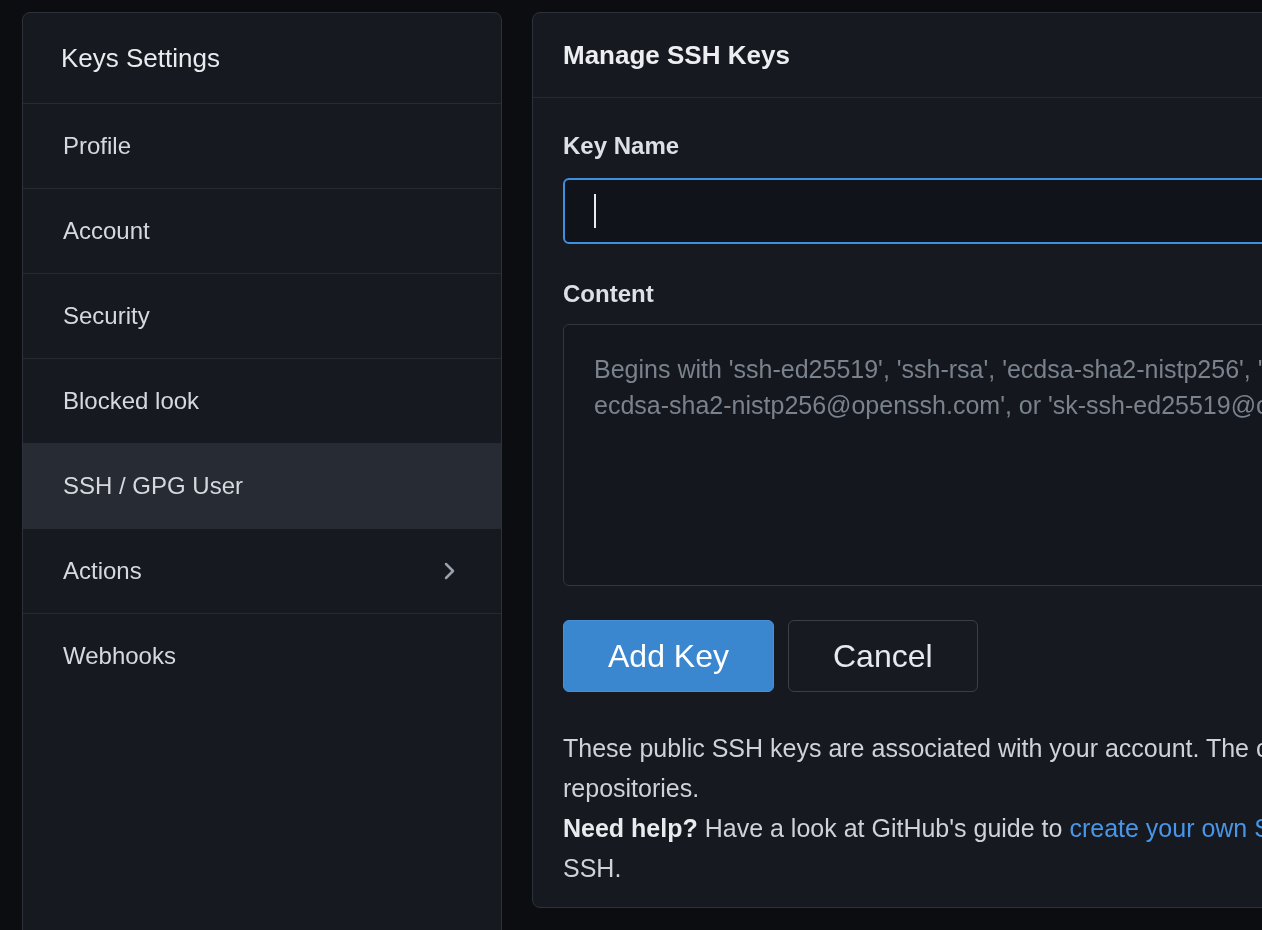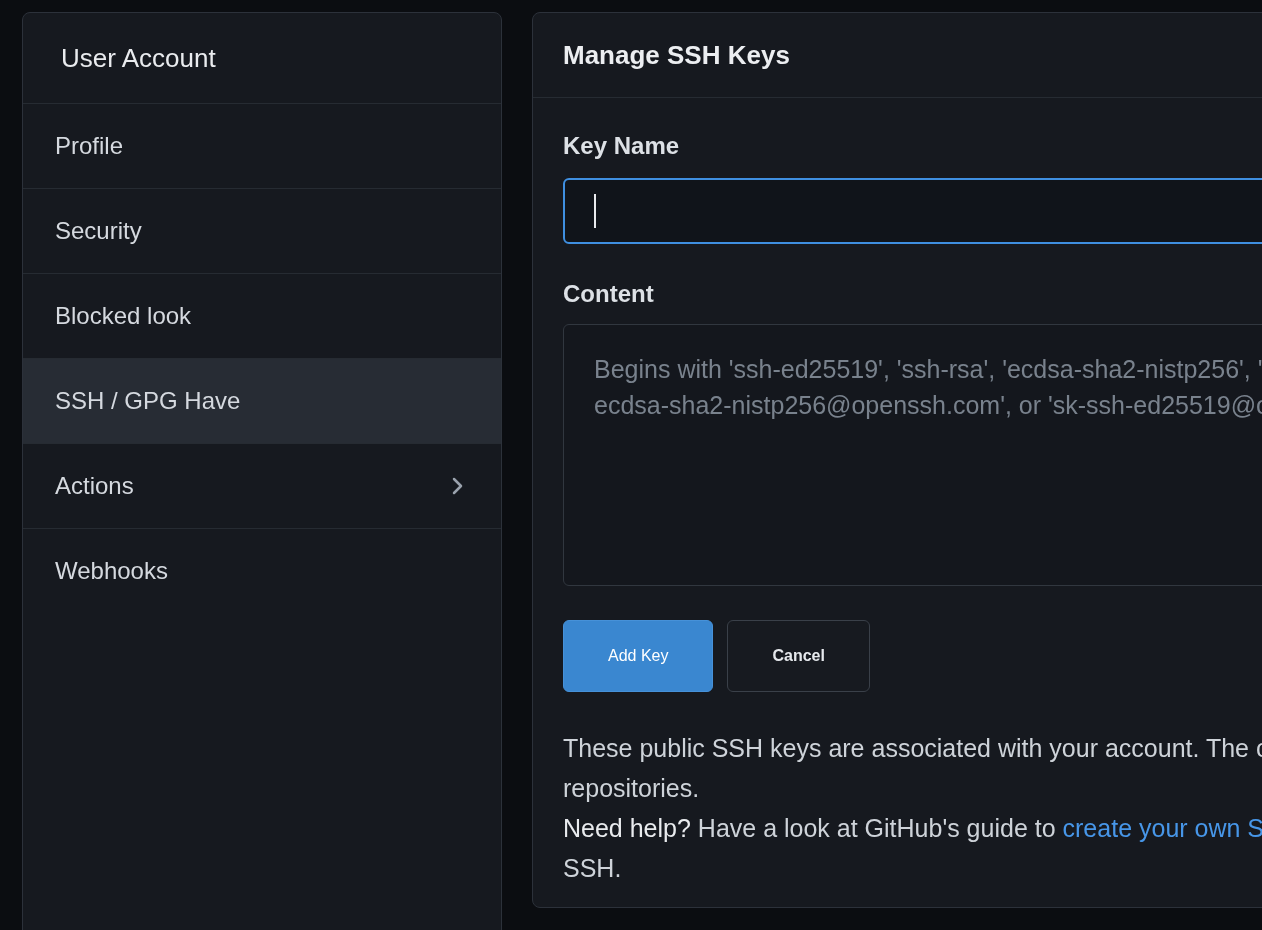--- a/index.html
+++ b/index.html
@@ -17,21 +17,21 @@
     border-radius:8px;
   }
   
   .sidebar { left:22px; top:12px; width:480px; height:990px; }
   .sidebar-header {
     height:90px; display:flex; align-items:center;
     padding:0 38px; font-size:26px; color:#e9ebee;
   }
   .sidebar-item {
     height:85px; display:flex; align-items:center; justify-content:space-between;
-    padding:0 32px; font-size:24px; color:#d5d9df;
+    padding:0 40px; font-size:24px; color:#d5d9df;
     border-top:1px solid #262b32; cursor:pointer;
   }
   .sidebar-item.active { background:#272c34; }
   .chevron { display:flex; align-items:center; }
   
   .main { left:532px; top:12px; width:1408px; height:896px; }
   .main-header {
     height:85px; display:flex; align-items:center;
     padding:0 30px; font-size:26px; font-weight:700; color:#eceef1;
     border-bottom:1px solid #262b32;
@@ -57,51 +57,54 @@
     display:block; width:100%; height:262px; margin-top:16px;
     background:#14171d; border:1px solid #31373f; border-radius:6px;
     padding:26px 30px; font-size:25px; line-height:36px; color:#e9ebee;
     resize:none; outline:none;
     font-family:"Liberation Sans", sans-serif;
   }
   .content-area::placeholder { color:#79828d; }
   .text-input::placeholder { color:#79828d; }
   .btn-row { margin-top:34px; display:flex; gap:14px; }
   .btn {
-    height:72px; padding:0 44px; font-size:16px; border-radius:6px;
+    height:72px; padding:0 44px; font-size:32px; border-radius:6px;
     cursor:pointer; font-family:"Liberation Sans", sans-serif;
   }
   .btn.primary {
     background:#3a87d0; border:1px solid #4691d8; color:#ffffff;
   }
   .btn.default {
-    background:#171a20; border:1px solid #3a4049; color:#e6e9ed;font-weight:bold;
+    background:#171a20; border:1px solid #3a4049; color:#e6e9ed;
   }
   .help { margin-top:36px; font-size:25px; line-height:40px; color:#ced3d9; }
-  .help .bold { font-weight:400; color:#e9ebee; }
+  .help .bold { font-weight:700; color:#e9ebee; }
   .help .link { color:#4796e8; text-decoration:none; cursor:pointer; }
   .help-line { white-space:nowrap; }
 </style>
 </head>
 <body>
 
 <div class="panel sidebar">
-  <div class="sidebar-header">User Account</div>
+  <div class="sidebar-header">Keys Settings</div>
   <nav id="sidebar-items">
       <div class="sidebar-item">
         <span>Profile</span>
+      </div>
+      <div class="sidebar-item">
+        <span>Account</span>
       </div>
       <div class="sidebar-item">
         <span>Security</span>
       </div>
       <div class="sidebar-item">
         <span>Blocked look</span>
       </div>
       <div class="sidebar-item active">
-        <span>SSH / GPG Have</span>
+        <span>SSH / GPG User</span>
       </div>
       <div class="sidebar-item">
         <span>Actions</span>
         <span class="chevron">
           <svg width="24" height="24" viewBox="0 0 24 24" fill="none" stroke="#9aa2ad" stroke-width="2.5" stroke-linecap="round" stroke-linejoin="round">
             <polyline points="9 5 16 12 9 19"></polyline>
           </svg>
         </span>
       </div>
       <div class="sidebar-item">

